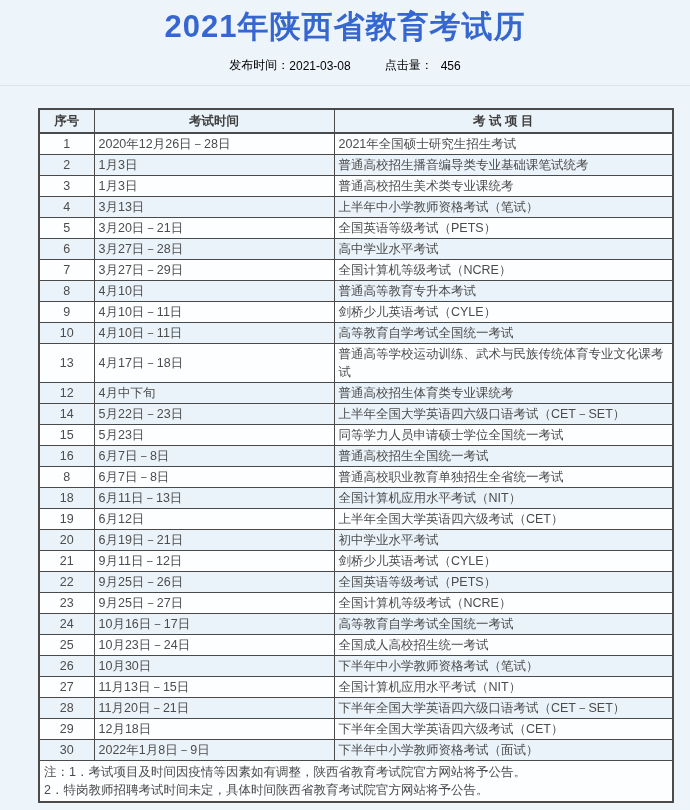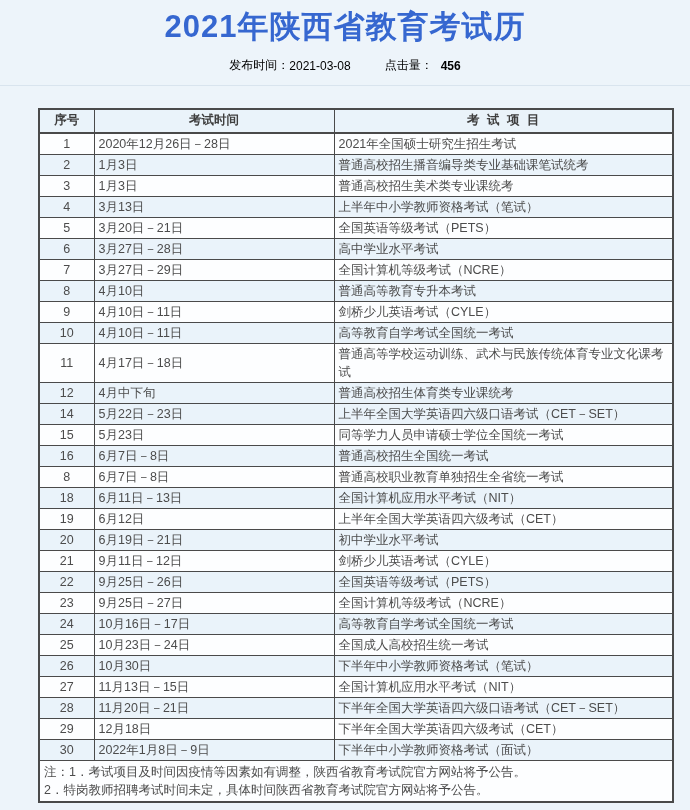--- a/index.html
+++ b/index.html
@@ -20,21 +20,21 @@
   .meta {
     margin-top: 9px;
     display: flex;
     justify-content: center;
     align-items: center;
     font-size: 12px;
     color: #000000;
   }
   .meta .pair { white-space: pre; }
   .meta .gap { width: 34px; }
-  .meta .hits-value { margin-left: 8px; font-weight: bold; }
+  .meta .hits-value { margin-left: 8px; }
   .divider {
     margin-top: 11px;
     border-top: 1px solid #d9e4ee;
     height: 0;
   }
   table.calendar {
     border-collapse: collapse;
     table-layout: fixed;
     width: 634px;
     margin: 22px 0 0 38px;
@@ -50,21 +50,20 @@
     word-break: break-all;
     vertical-align: middle;
   }
   table.calendar th {
     background: #eaf3fa;
     color: #3e3e3e;
     font-weight: bold;
     text-align: center;
     padding: 2px 4px;
     border-bottom-width: 2px;
-    font-family: Liberation Mono, monospace;
   }
   tr.alt td { background: #eaf3fa; }
   td.c-no { text-align: center; }
   tfoot td.notes {
     background: #fdfeff;
     padding: 2px 4px;
   }
   tfoot td.notes div { line-height: 18px; }
 </style>
 </head>
@@ -142,21 +141,21 @@
           <td class="c-no">9</td>
           <td>4月10日－11日</td>
           <td>剑桥少儿英语考试（CYLE）</td>
         </tr>
         <tr class="alt">
           <td class="c-no">10</td>
           <td>4月10日－11日</td>
           <td>高等教育自学考试全国统一考试</td>
         </tr>
         <tr>
-          <td class="c-no">11</td>
+          <td class="c-no">13</td>
           <td>4月17日－18日</td>
           <td>普通高等学校运动训练、武术与民族传统体育专业文化课考试</td>
         </tr>
         <tr class="alt">
           <td class="c-no">12</td>
           <td>4月中下旬</td>
           <td>普通高校招生体育类专业课统考</td>
         </tr>
         <tr class="alt">
           <td class="c-no">14</td>

